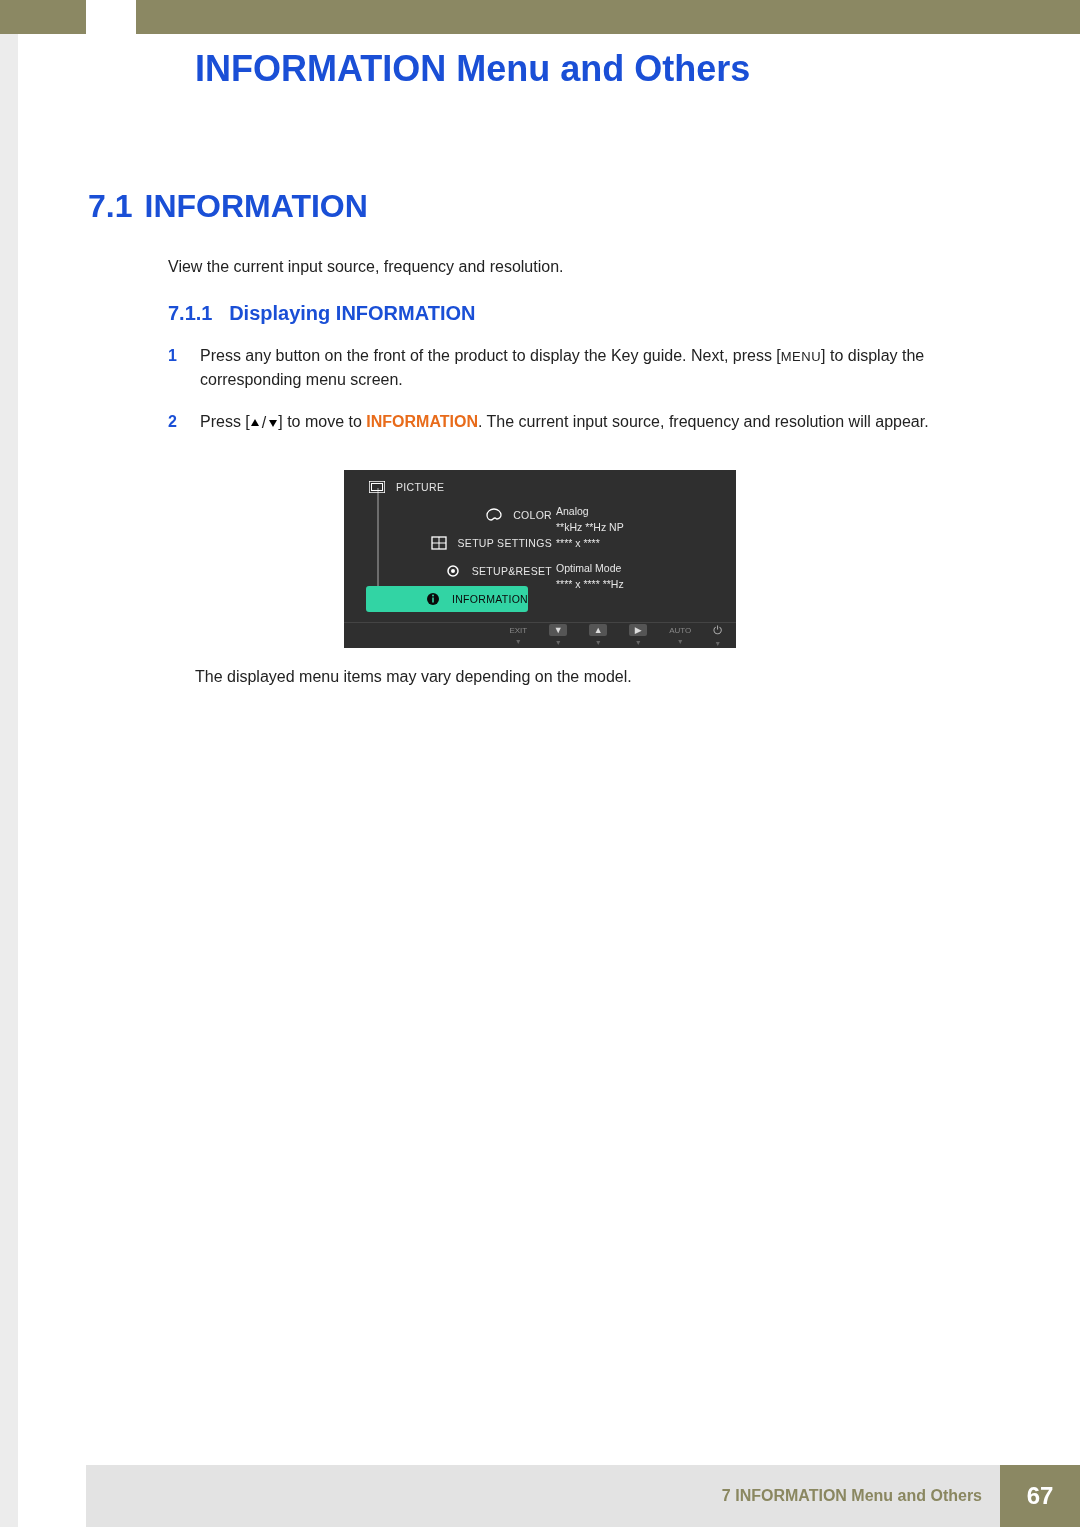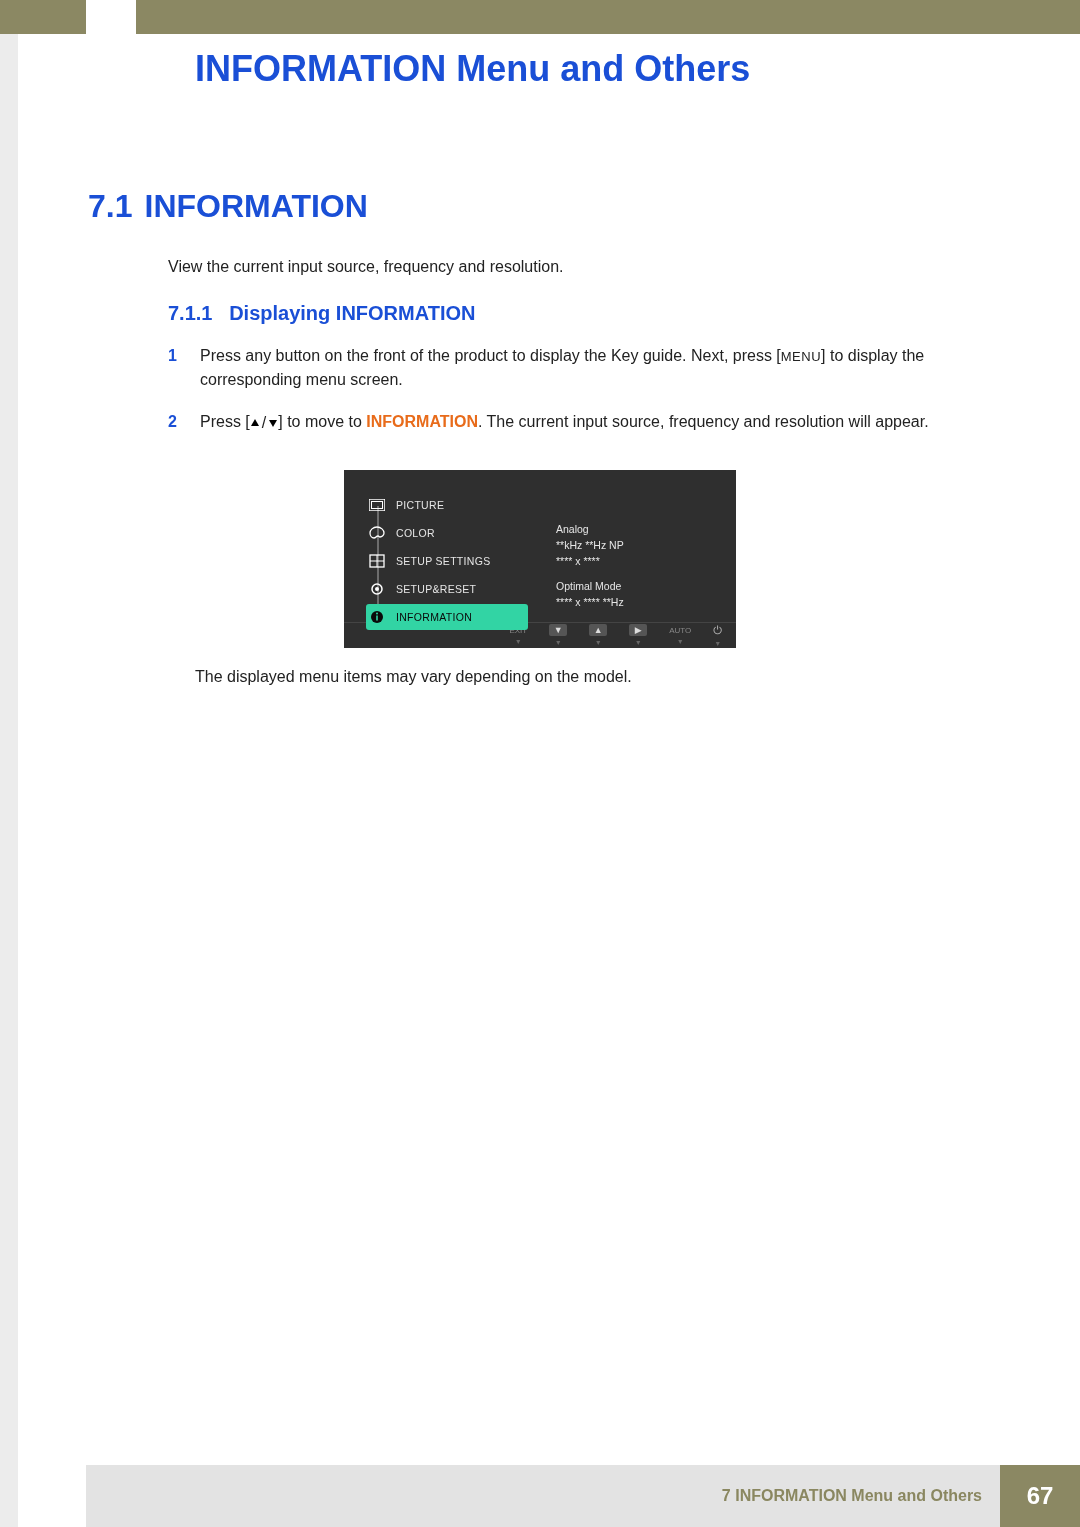--- a/index.html
+++ b/index.html
@@ -97,21 +97,21 @@
     top: 470px;
     left: 50%;
     transform: translateX(-50%);
     width: 392px;
     height: 178px;
     background: #2f2f2f;
     font-family: Arial, sans-serif;
   }
   .osd-body {
     display: flex;
-    padding: 22px 0 0 22px;
+    padding: 4px 0 0 22px;
     height: 152px;
   }
   .osd-left {
     flex: 0 0 186px;
     position: relative;
   }
   .osd-right {
     flex: 1;
     padding: 30px 0 0 4px;
     color: #e6e6e6;
@@ -122,21 +122,21 @@
     display: flex;
     align-items: center;
     gap: 10px;
     height: 26px;
     color: #e6e6e6;
     font-size: 10.5px;
     letter-spacing: 0.3px;
     position: relative;
     padding-left: 2px;
   }
-  .osd-item + .osd-item { margin-top: 2px; }
+  .osd-item + .osd-item { margin-top: 2px; justify-content: flex-end; }
   .osd-icon {
     width: 18px; height: 16px;
     display: flex; align-items: center; justify-content: center;
     color: #fff;
   }
   .osd-item.selected {
     background: #32d4a4;
     color: #0a0a0a;
     border-radius: 3px;
     width: 162px;

